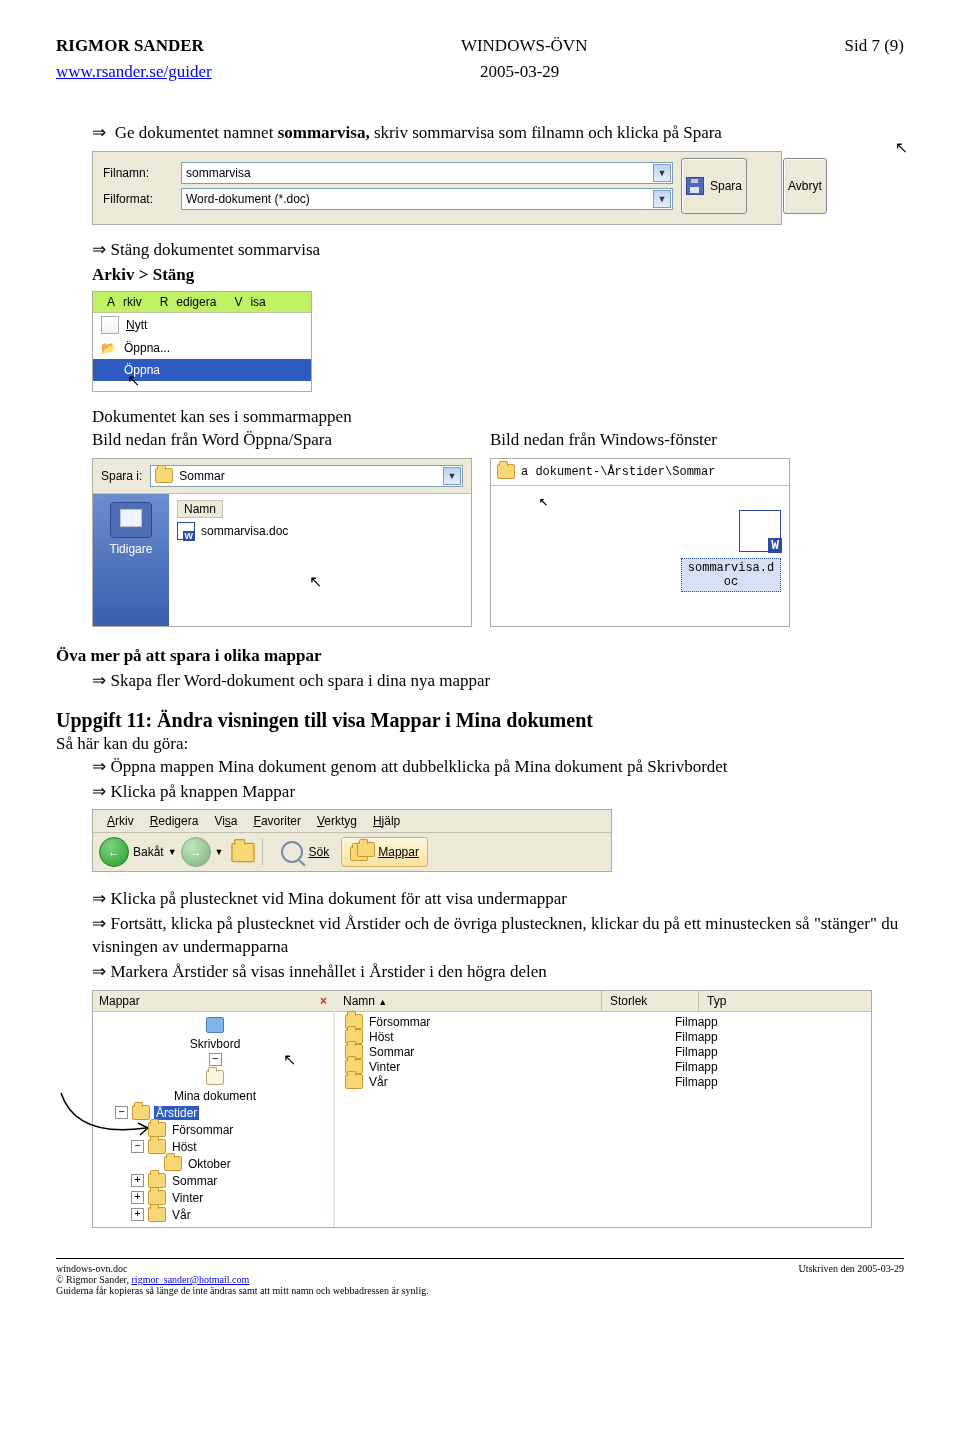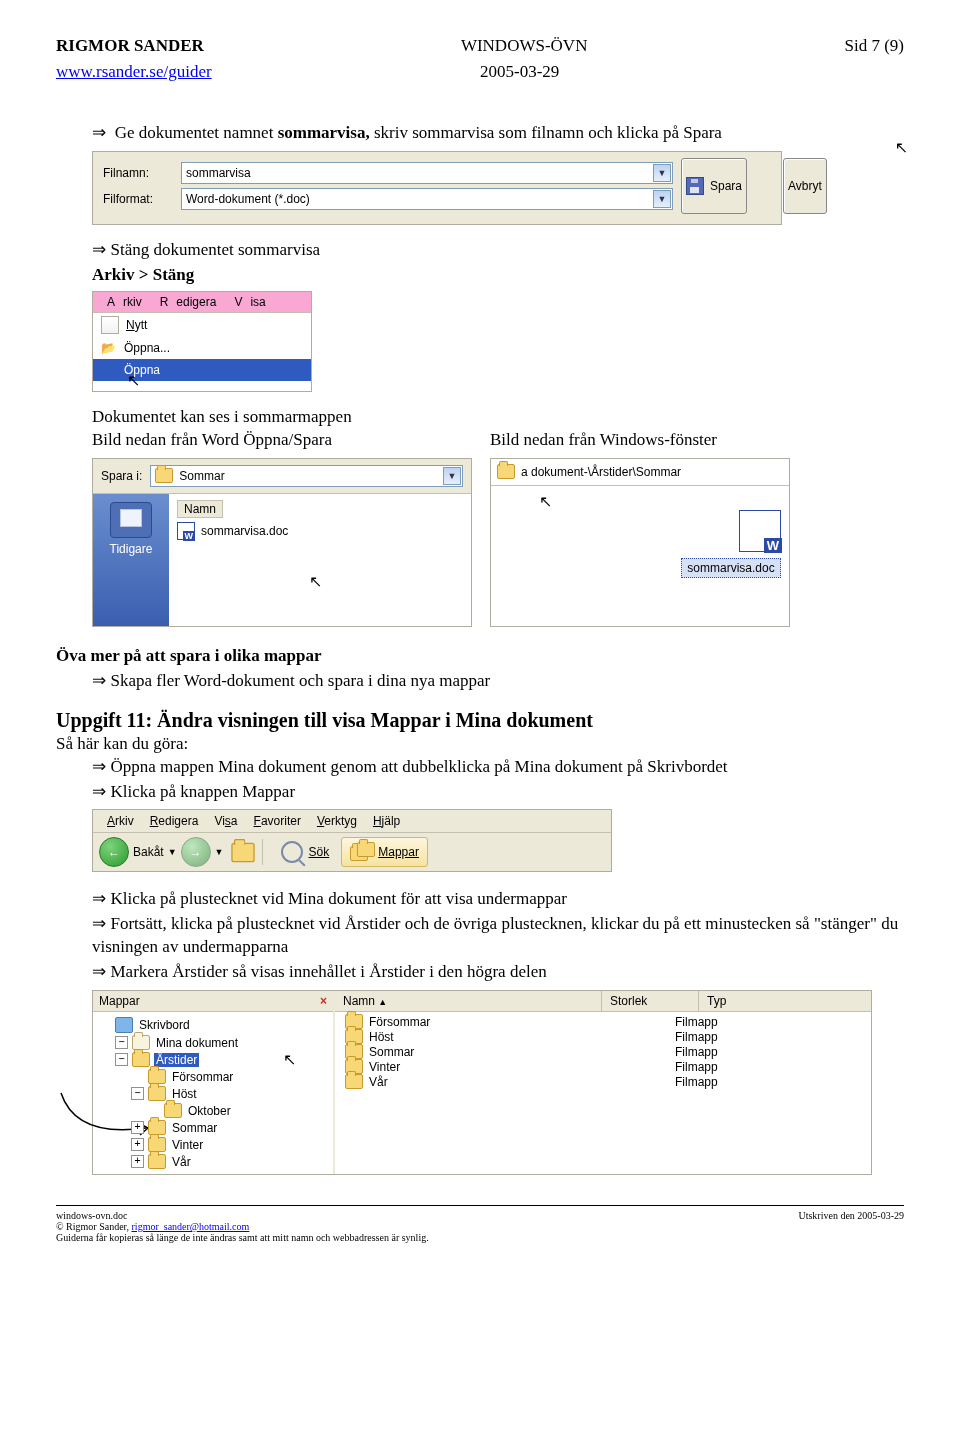--- a/index.html
+++ b/index.html
@@ -92,21 +92,21 @@
   }
   .save-dialog .row { display:flex; align-items:center; gap:8px; margin: 4px 0;}
   .save-dialog .lbl { width: 70px; }
   .save-dialog .rightbtns { width:90px; display:flex; gap:4px; align-items: stretch;}
   .save-dialog .rightbtns .btn3d { justify-content:center; padding: 3px 4px; width:90px;}
 
   
   .menu-mock {
     width: 220px; margin: 4px 0 14px 36px; padding: 0;
   }
-  .menu-bar { display:flex; gap:2px; padding: 3px 6px; background:#f9a8d4; border-bottom:1px solid #c4c0b0;}
+  .menu-bar { display:flex; gap:2px; padding: 3px 6px; background:#bef264; border-bottom:1px solid #c4c0b0;}
   .menu-bar span { padding: 0 4px;}
   .menu-body { background:#fff; border-top:0;}
   .menu-item { display:flex; align-items:center; gap:7px; padding:3px 8px;}
   .menu-item.sel { background:#2f5bc1; color:#fff;}
   .mi-icon { width:16px; height:16px; display:flex; align-items:center; justify-content:center; font-size:12px;}
   .newdoc { background:linear-gradient(#fff,#f2f2f2); border:1px solid #b0aca0;}
   .opendoc { color:#d6a22e;}
   .menu-item .ul { text-decoration: underline; }
 
   
@@ -128,21 +128,21 @@
   .word-ico {
     width:16px; height:16px; border:1px solid #2a4aa6; background:#fff; position:relative; display:inline-block;
   }
   .word-ico::after { content:"W"; position:absolute; right:-1px; bottom:-2px; font-size:9px; font-weight:bold; color:#fff; background:#2a4aa6; padding: 0 2px;}
   .folder-ico {
     width:16px; height:13px; background:#f8d776; border:1px solid #c99a2b; border-radius:2px; display:inline-block; position:relative;
   }
   .folder-ico::before { content:""; position:absolute; top:-4px; left:1px; width:7px; height:4px; background:#f8d776; border:1px solid #c99a2b; border-bottom:0; border-radius:2px 2px 0 0;}
 
   .addr-panel {
-    width: 300px; padding:0;
+    width: 300px; padding:0;font-family:Liberation Mono, monospace;
   }
   .addr-bar { display:flex; align-items:center; background:#fff; border-bottom:1px solid #c4c0b0; height:26px; padding: 0 6px; gap:6px;}
   .addr-body { background:#fff; min-height:124px; padding: 8px; display:flex; flex-direction:column; align-items:flex-end;}
   .big-word { width:40px; height:40px; border:1px solid #2a4aa6; background:#fff; position:relative;}
   .big-word::after { content:"W"; position:absolute; right:-2px; bottom:-2px; font-size:13px; font-weight:bold; color:#fff; background:#2a4aa6; padding: 0 3px;}
   .selbox { border:1px dotted #2a4aa6; padding: 2px 4px; background:#d6e1f6; font-size:12px; text-align:center; margin-top:6px; width:90px; word-break:break-all;}
 
   h2.uppgift { font-size: 20px; margin: 16px 0 2px 0; }
 
   
@@ -199,21 +199,21 @@
   .list-col .colhdrs div { padding: 3px 8px; border-right:1px solid #c4c0b0;}
   .list-col .rows { padding: 2px 4px;}
   .list-col .lr { display:flex; align-items:center;}
   .list-col .lr .c-name { width:250px; display:flex; align-items:center; gap:6px; padding-left:6px;}
   .list-col .lr .c-size { width:80px; }
   .list-col .lr .c-type { flex:1; }
 
   hr.footer-sep { border:0; border-top:1px solid #000; margin: 30px 0 4px 0;}
   .footer { font-size: 10px; display:flex; justify-content:space-between;}
   .footer .fl { max-width: 620px;}
-  .ind0  { margin-left: 16px;}
+  .ind0  { margin-left: 4px; flex-direction: column;}
   .ind1  { margin-left: 16px;}
   .ind2  { margin-left: 32px;}
   .ind3  { margin-left: 48px;}
   .cursor-cell { position:absolute;}
 </style>
 </head>
 <body>
 
 <div class="page">
 

